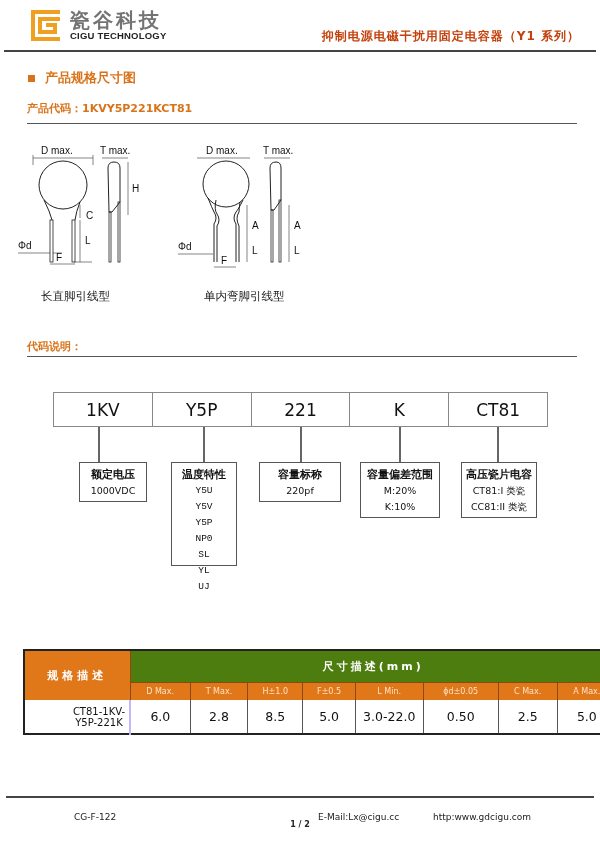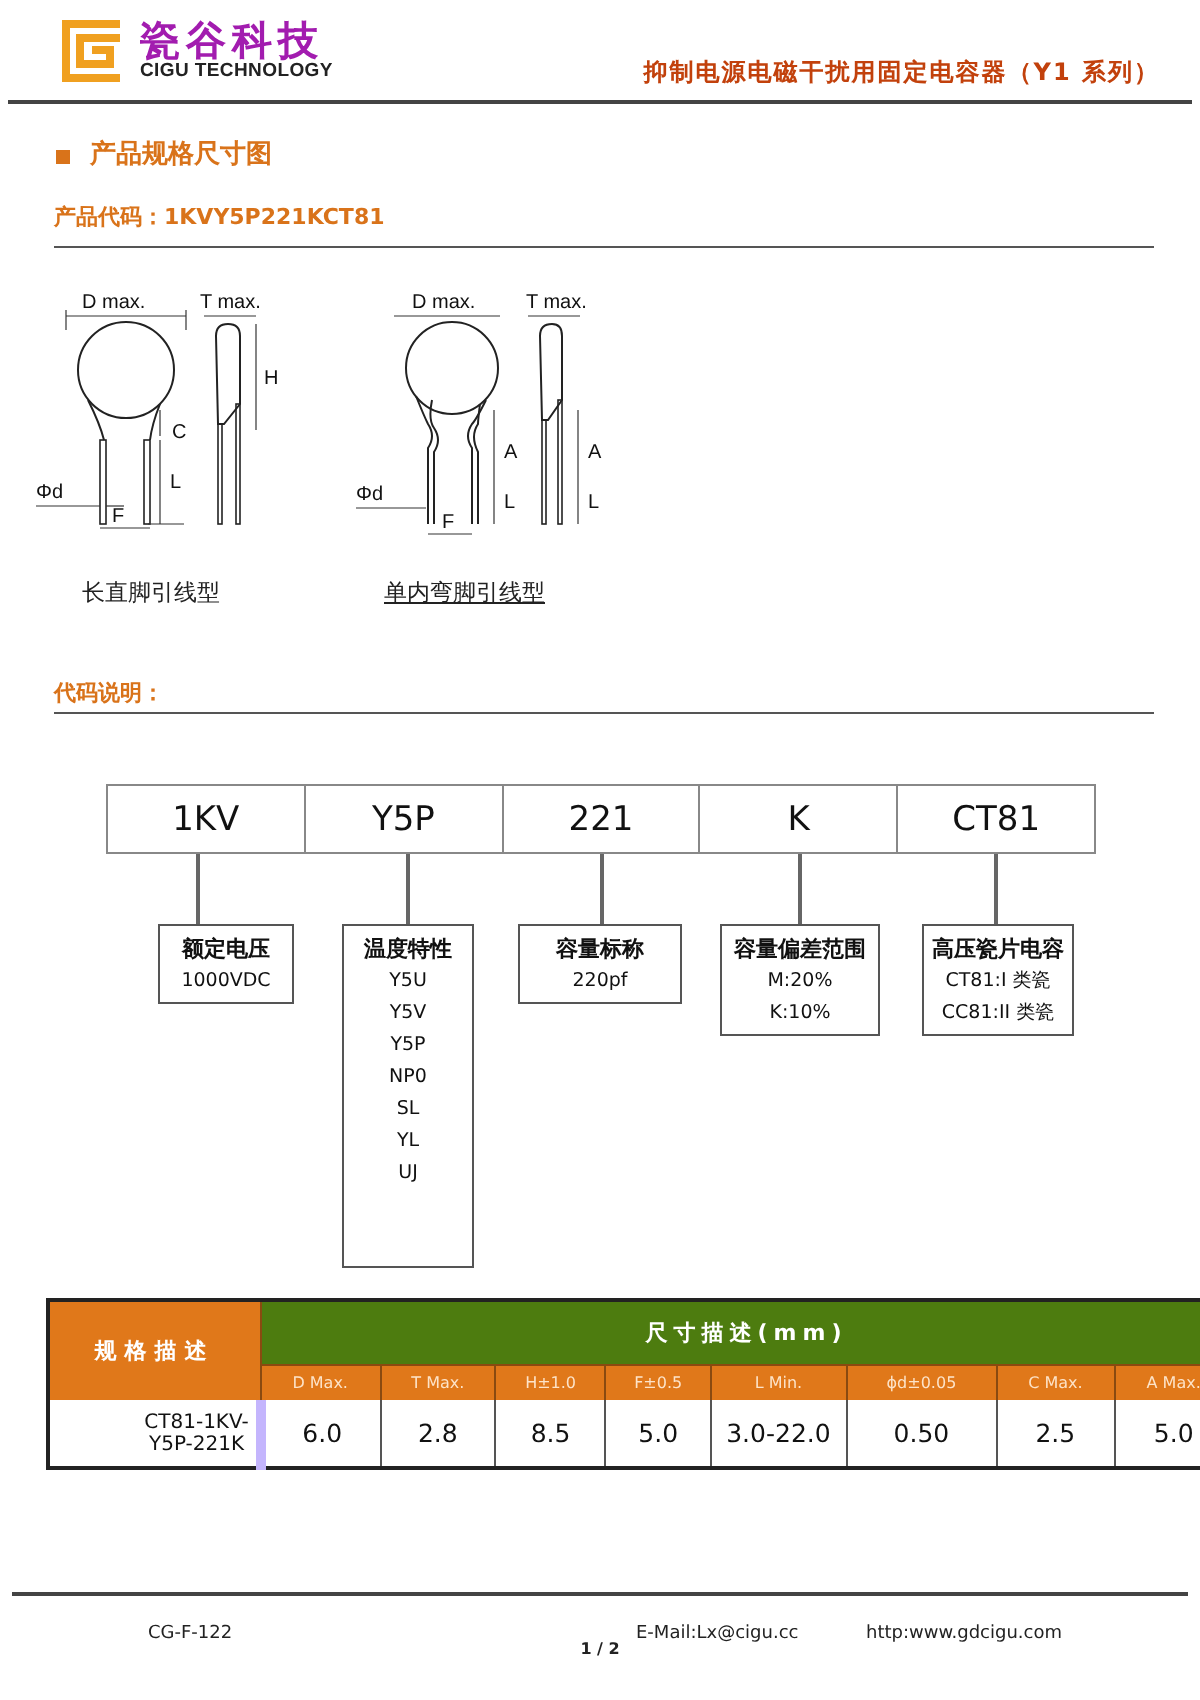--- a/index.html
+++ b/index.html
@@ -3,35 +3,35 @@
 <meta charset="utf-8">
 <style>
   * { box-sizing: border-box; margin: 0; padding: 0; }
   html, body { width: 600px; height: 850px; background: #ffffff; overflow: hidden; }
   body { position: relative; font-family: "DejaVu Sans", "Liberation Sans", sans-serif; color: #222; }
 
   .abs { position: absolute; }
 
   
   .logo-mark { left: 29px; top: 8px; width: 33px; height: 35px; }
-  .logo-cn { left: 70px; top: 9px; font-size: 20px; font-weight: bold; color: #a21caf; letter-spacing: 3px; line-height: 22px; }
+  .logo-cn { left: 70px; top: 9px; font-size: 20px; font-weight: bold; color: #737373; letter-spacing: 3px; line-height: 22px; }
   .logo-en { left: 70px; top: 31px; font-size: 9.5px; font-weight: bold; color: #222; letter-spacing: 0.2px; line-height: 10px; font-family: "Liberation Sans", sans-serif; }
   .series-title { right: 20px; top: 29px; font-size: 12px; font-weight: bold; color: #c2410c; letter-spacing: 1px; line-height: 14px; }
   .header-rule { left: 4px; top: 50px; width: 592px; height: 2px; background: #444; }
 
   
   .section-bullet { left: 28px; top: 75px; width: 7px; height: 7px; background: #d9731a; }
   .section-title { left: 45px; top: 70px; font-size: 13px; font-weight: bold; color: #d9731a; line-height: 16px; }
   .product-code { left: 27px; top: 102px; font-size: 11px; font-weight: bold; color: #d9731a; line-height: 14px; }
   .rule-1 { left: 27px; top: 123px; width: 550px; height: 1px; background: #555; }
 
   .diagram { left: 14px; top: 140px; }
   .diagram-caption { font-size: 11.5px; color: #222; line-height: 14px; }
   .cap-1 { left: 41px; top: 289px; }
-  .cap-2 { left: 192px; top: 289px; text-decoration: underline; }
+  .cap-2 { left: 204px; top: 289px; }
 
   .explain-label { left: 27px; top: 340px; font-size: 11px; font-weight: bold; color: #d9731a; line-height: 14px; }
   .rule-2 { left: 27px; top: 356px; width: 550px; height: 1px; background: #555; }
 
   
   .code-row { left: 53px; top: 392px; width: 495px; height: 35px; display: flex; border: 1px solid #888; }
   .code-cell { flex: 1; border-right: 1px solid #888; display: flex; align-items: center; justify-content: center; font-size: 17px; color: #111; font-family: "DejaVu Sans", sans-serif; }
   .code-cell:last-child { border-right: none; }
 
   .connector { width: 2px; background: #666; top: 427px; height: 35px; }
@@ -40,21 +40,21 @@
   .desc-title { font-size: 11px; font-weight: bold; color: #111; line-height: 16px; }
   .desc-line { font-size: 9.5px; color: #111; line-height: 16px; }
 
   
   .spec-table { left: 23px; top: 649px; width: 595px; border-collapse: collapse; border: 2px solid #222; }
   .spec-table td, .spec-table th { text-align: center; }
   .th-spec { background: #e0781a; color: #fff; font-size: 11px; font-weight: bold; letter-spacing: 4px; width: 106px; border-right: 1px solid #8a4a10; }
   .th-dims { background: #4d7c0f; color: #fff; font-size: 11px; font-weight: bold; letter-spacing: 3px; height: 32px; }
   .th-sub { background: #e0781a; color: #fde3c8; font-size: 8px; font-weight: normal; height: 18px; border-top: 1px solid #8a4a10; border-right: 1px solid #8a4a10; }
   .th-sub:last-child { border-right: none; }
-  .td-name { font-size: 10px; height: 34px; border-right: 5px solid #c4b5fd; color: #111; padding-left: 44px; }
+  .td-name { font-size: 10px; height: 34px; border-right: 2px solid #c4b5fd; color: #111; padding-left: 44px; }
   .td-val { font-size: 12.5px; border-right: 1px solid #555; color: #111; }
   .td-val:last-child { border-right: none; }
 
   
   .page-num { left: 0; width: 600px; top: 820px; text-align: center; font-size: 8px; font-weight: bold; color: #222; }
   .footer-rule { left: 6px; top: 796px; width: 588px; height: 2px; background: #444; }
   .footer-code { left: 74px; top: 812px; font-size: 9px; color: #222; }
   .footer-email { left: 318px; top: 812px; font-size: 9px; color: #222; }
   .footer-web { left: 433px; top: 812px; font-size: 9px; color: #222; }
 </style>
@@ -159,21 +159,21 @@
 <div class="abs connector" style="left:203px;"></div>
 <div class="abs connector" style="left:300px;"></div>
 <div class="abs connector" style="left:399px;"></div>
 <div class="abs connector" style="left:497px;"></div>
 
 <div class="abs desc-box" style="left:66px; top:462px; width:68px; height:40px;margin-left:13px;">
   <div class="desc-title">额定电压</div>
   <div class="desc-line">1000VDC</div>
 </div>
 
-<div class="abs desc-box" style="left:171px; top:462px; width:66px; height:172px;">
+<div class="abs desc-box" style="left:171px; top:462px; width:66px; height:104px;font-family:Liberation Mono, monospace;">
   <div class="desc-title">温度特性</div>
   <div class="desc-line">Y5U</div>
   <div class="desc-line">Y5V</div>
   <div class="desc-line">Y5P</div>
   <div class="desc-line">NP0</div>
   <div class="desc-line">SL</div>
   <div class="desc-line">YL</div>
   <div class="desc-line">UJ</div>
 </div>
 

